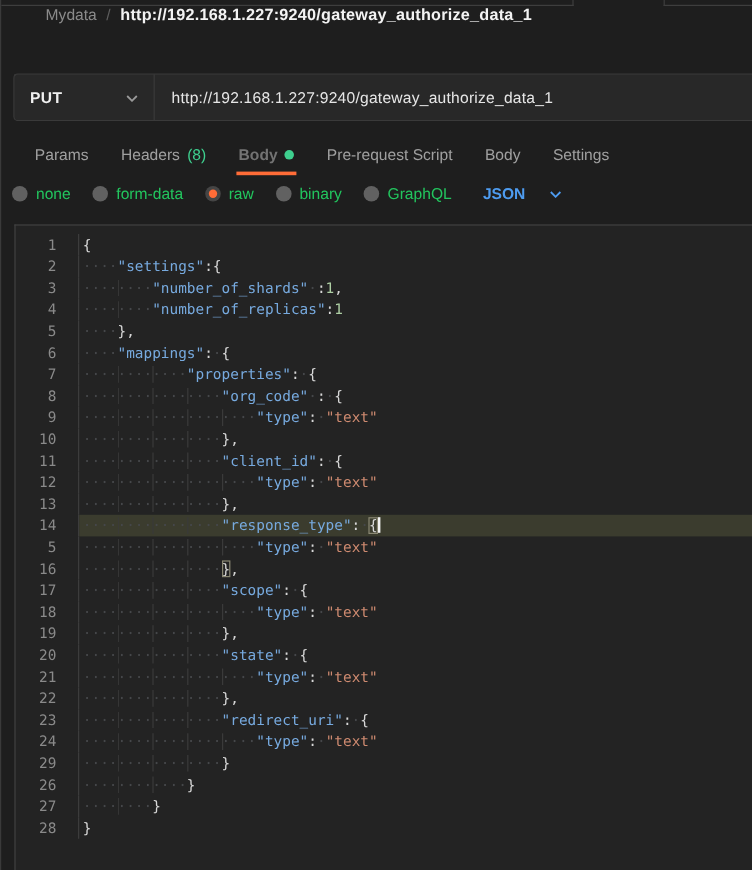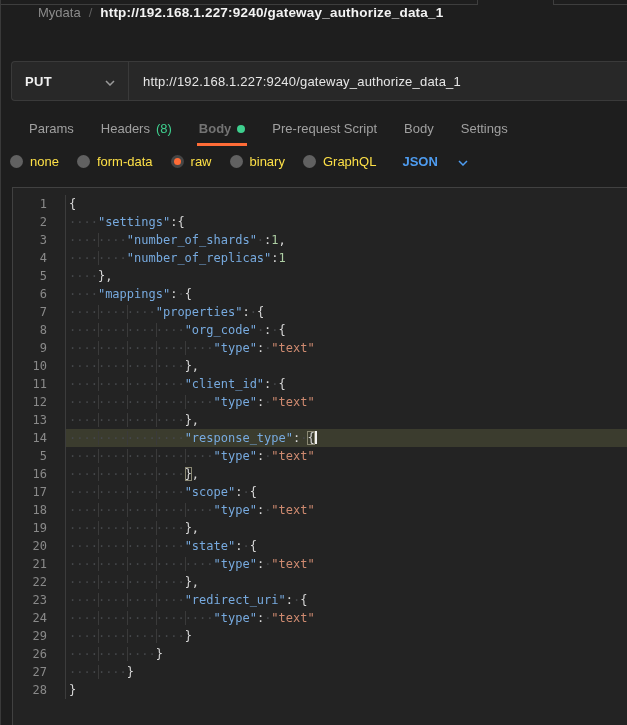--- a/index.html
+++ b/index.html
@@ -41,21 +41,21 @@
   .tab.active::after { content:""; position:absolute; left:-2px; right:-2px; bottom:0; height:3px; background:#ff6c37; }
   .tab-count { color:#3ecf8e; }
   .tab-dot { width:8px; height:8px; border-radius:50%; background:#3ecf8e; }
 
   
   .radio-row { height:30px; display:flex; align-items:center; padding-left:9px; gap:18px; }
   .radio-item { display:flex; align-items:center; gap:7px; cursor:pointer; }
   .radio-circle { width:13px; height:13px; border-radius:50%; background:#616161; flex:none; }
   .radio-item.selected .radio-circle { background:#454545; display:flex; align-items:center; justify-content:center; }
   .radio-inner { width:7px; height:7px; border-radius:50%; background:#ff6c37; }
-  .radio-label { font-size:13px; color:#fde047; }
+  .radio-label { font-size:13px; color:#22c55e; }
   .lang-select { display:flex; align-items:center; gap:20px; margin-left:8px; cursor:pointer; }
   .lang-label { color:#4e9cf0; font-size:13px; font-weight:bold; }
 
   
   .editor { margin:11px 0 0 11px; height:538px;
             border-top:1px solid #414141; border-left:1px solid #414141;
             background:#232323; padding-top:7px; overflow:hidden;
             font-family:"DejaVu Sans Mono", monospace; font-size:12px; line-height:18px; }
   .cl { display:flex; height:18px; white-space:pre; }
   .ln { flex:none; width:53px; text-align:right; padding-right:18px; color:#8a8a8a;

